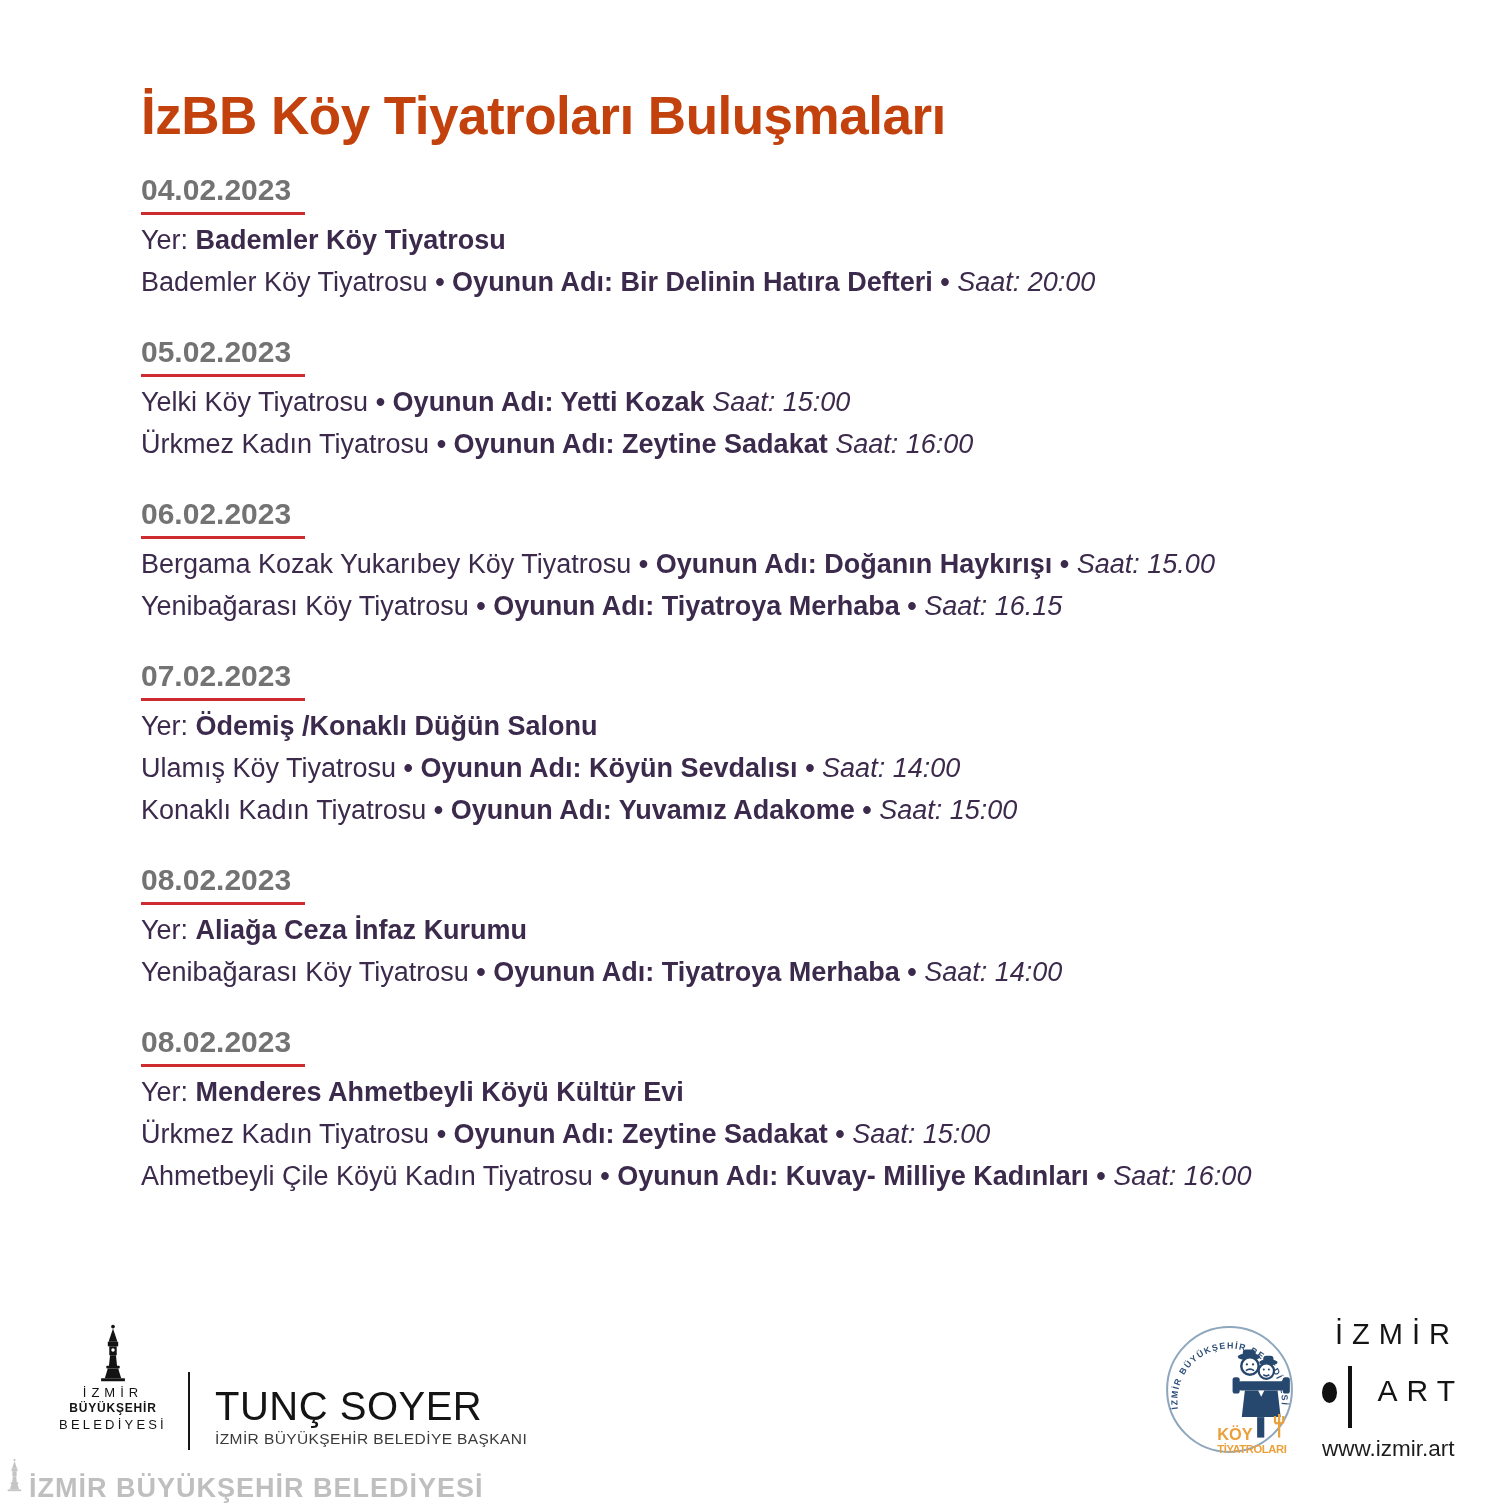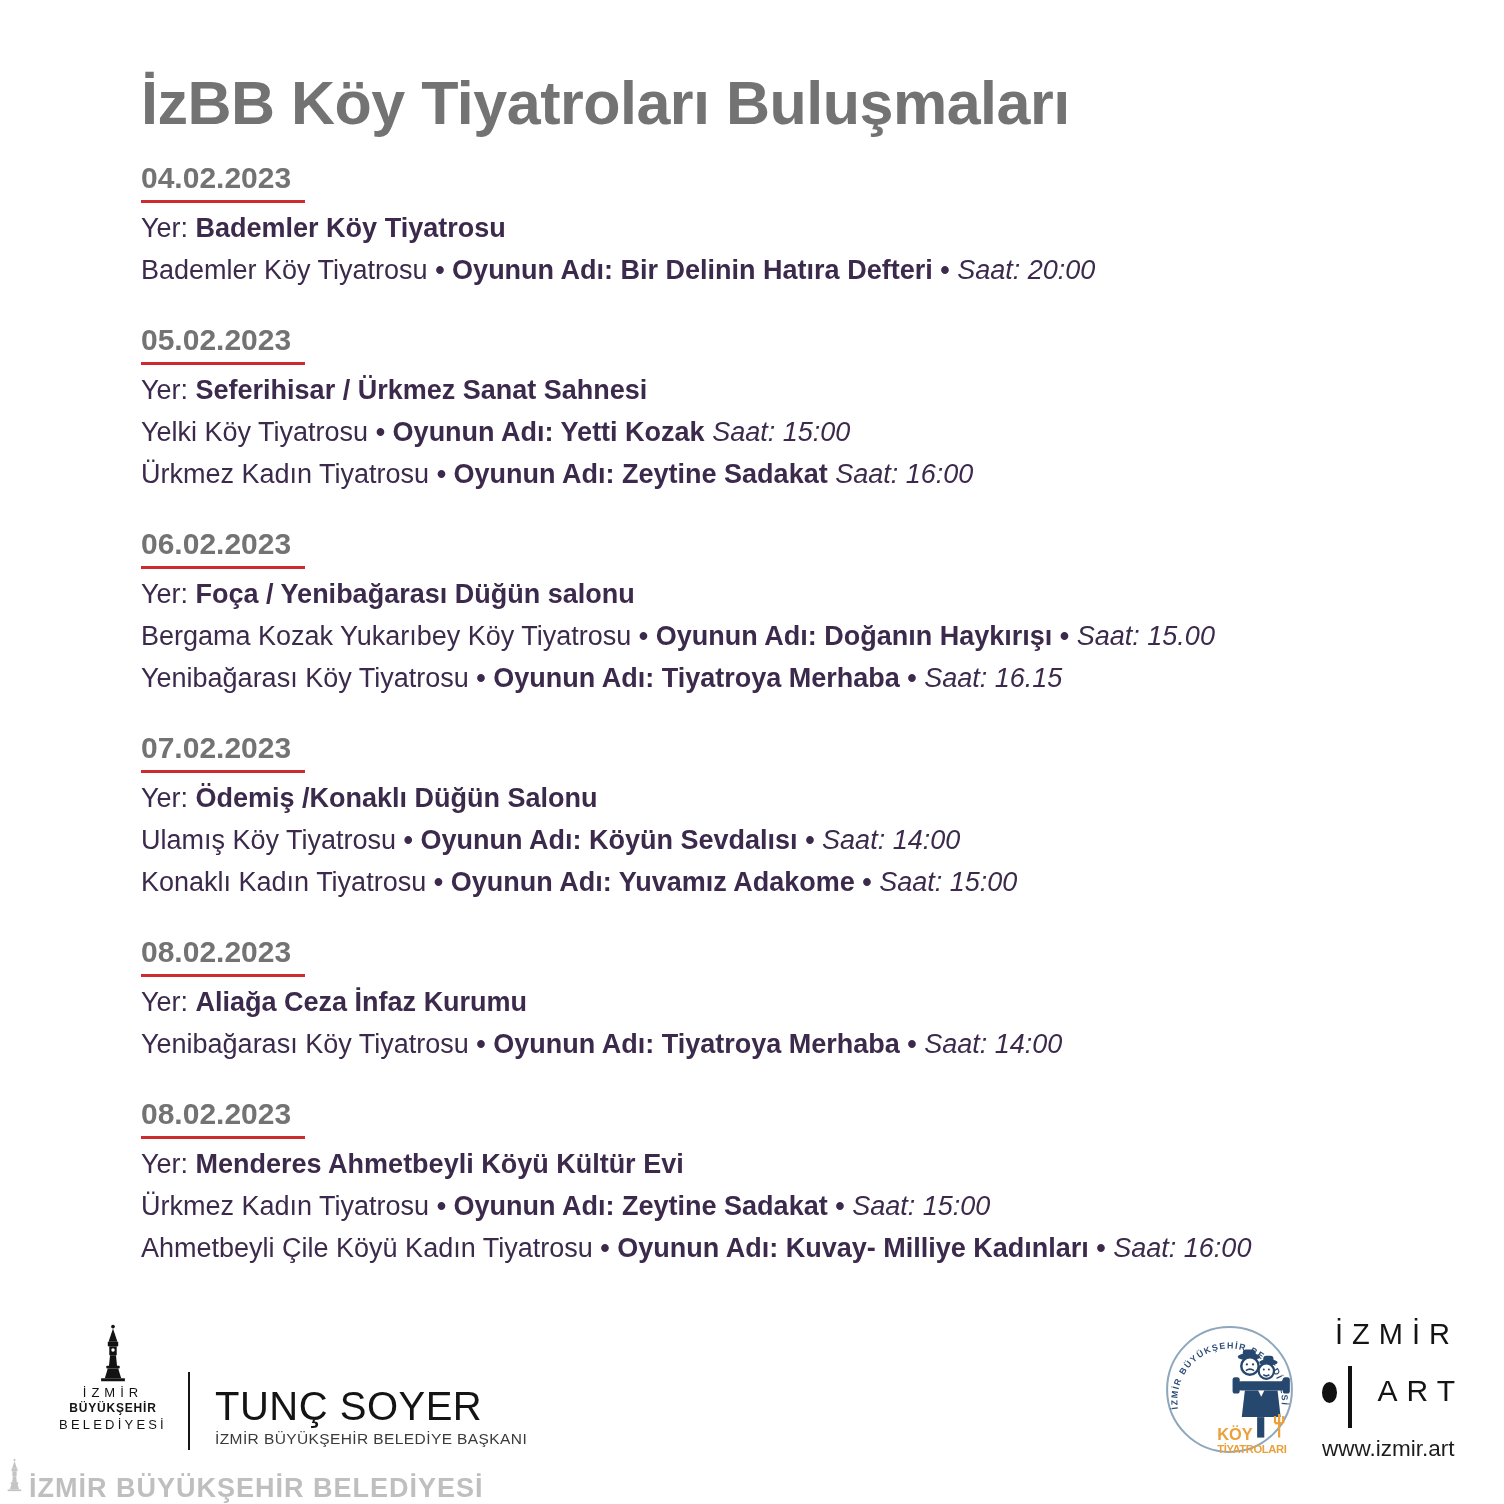--- a/index.html
+++ b/index.html
@@ -7,26 +7,26 @@
   body {
     width:1504px; height:1504px;
     background:#ffffff;
     font-family:"Liberation Sans", sans-serif;
     position:relative;
     overflow:hidden;
     color:#3c2a4c;
   }
   .content { position:absolute; left:141px; top:66px; width:1330px; }
   .title {
-    color:#737373;
-    font-size:61px;
+    color:#c2410c;
+    font-size:53px;
     font-weight:bold;
     line-height:67px;
     letter-spacing:-0.5px;
-    margin:4px 0 24px 0;
+    margin:16px 0 24px 0;
   }
   .section { margin-bottom:32px; }
   .date {
     display:inline-block;
     color:#737373;
     font-size:30px;
     font-weight:bold;
     line-height:34px;
     border-bottom:3px solid #cd2b2f;
     padding:0 14px 5px 0;
@@ -78,45 +78,37 @@
       <span class="sep">•</span>
       <span class="b">Oyunun Adı: Bir Delinin Hatıra Defteri</span>
       <span class="sep">•</span>
       <span class="i">Saat: 20:00</span>
     </div>
   </div>
 
   <div class="section">
     <div><span class="date">05.02.2023</span></div>
     <div class="line">
-      <span>Yer:</span>
-      <span class="b">Seferihisar / Ürkmez Sanat Sahnesi</span>
-    </div>
-    <div class="line">
       <span>Yelki Köy Tiyatrosu</span>
       <span class="sep">•</span>
       <span class="b">Oyunun Adı: Yetti Kozak</span>
       <span class="sep"></span>
       <span class="i">Saat: 15:00</span>
     </div>
     <div class="line">
       <span>Ürkmez Kadın Tiyatrosu</span>
       <span class="sep">•</span>
       <span class="b">Oyunun Adı: Zeytine Sadakat</span>
       <span class="sep"></span>
       <span class="i">Saat: 16:00</span>
     </div>
   </div>
 
   <div class="section">
     <div><span class="date">06.02.2023</span></div>
-    <div class="line">
-      <span>Yer:</span>
-      <span class="b">Foça / Yenibağarası Düğün salonu</span>
-    </div>
     <div class="line">
       <span>Bergama Kozak Yukarıbey Köy Tiyatrosu</span>
       <span class="sep">•</span>
       <span class="b">Oyunun Adı: Doğanın Haykırışı</span>
       <span class="sep">•</span>
       <span class="i">Saat: 15.00</span>
     </div>
     <div class="line">
       <span>Yenibağarası Köy Tiyatrosu</span>
       <span class="sep">•</span>

